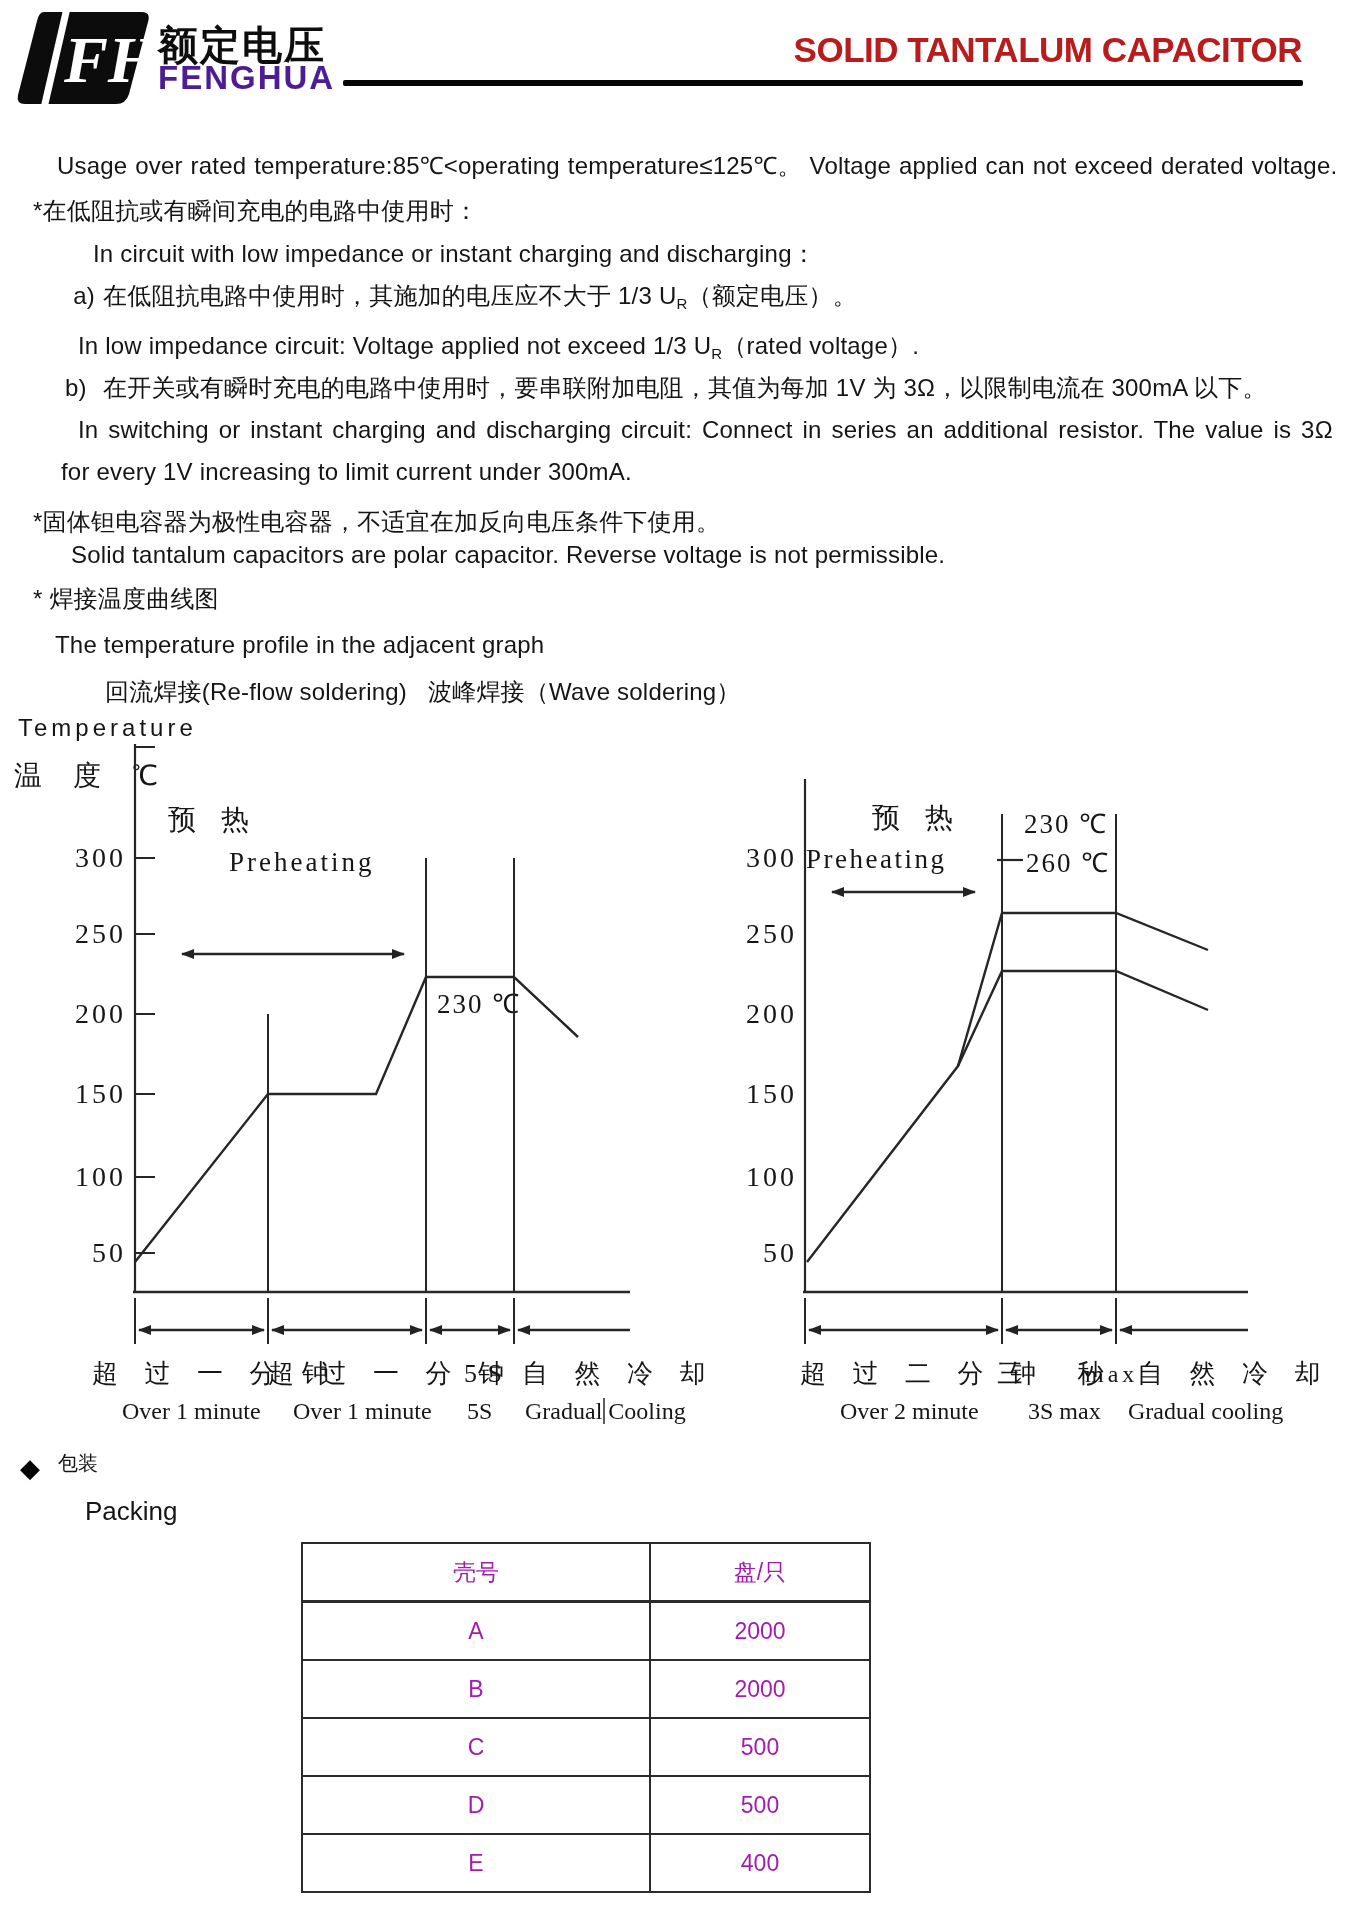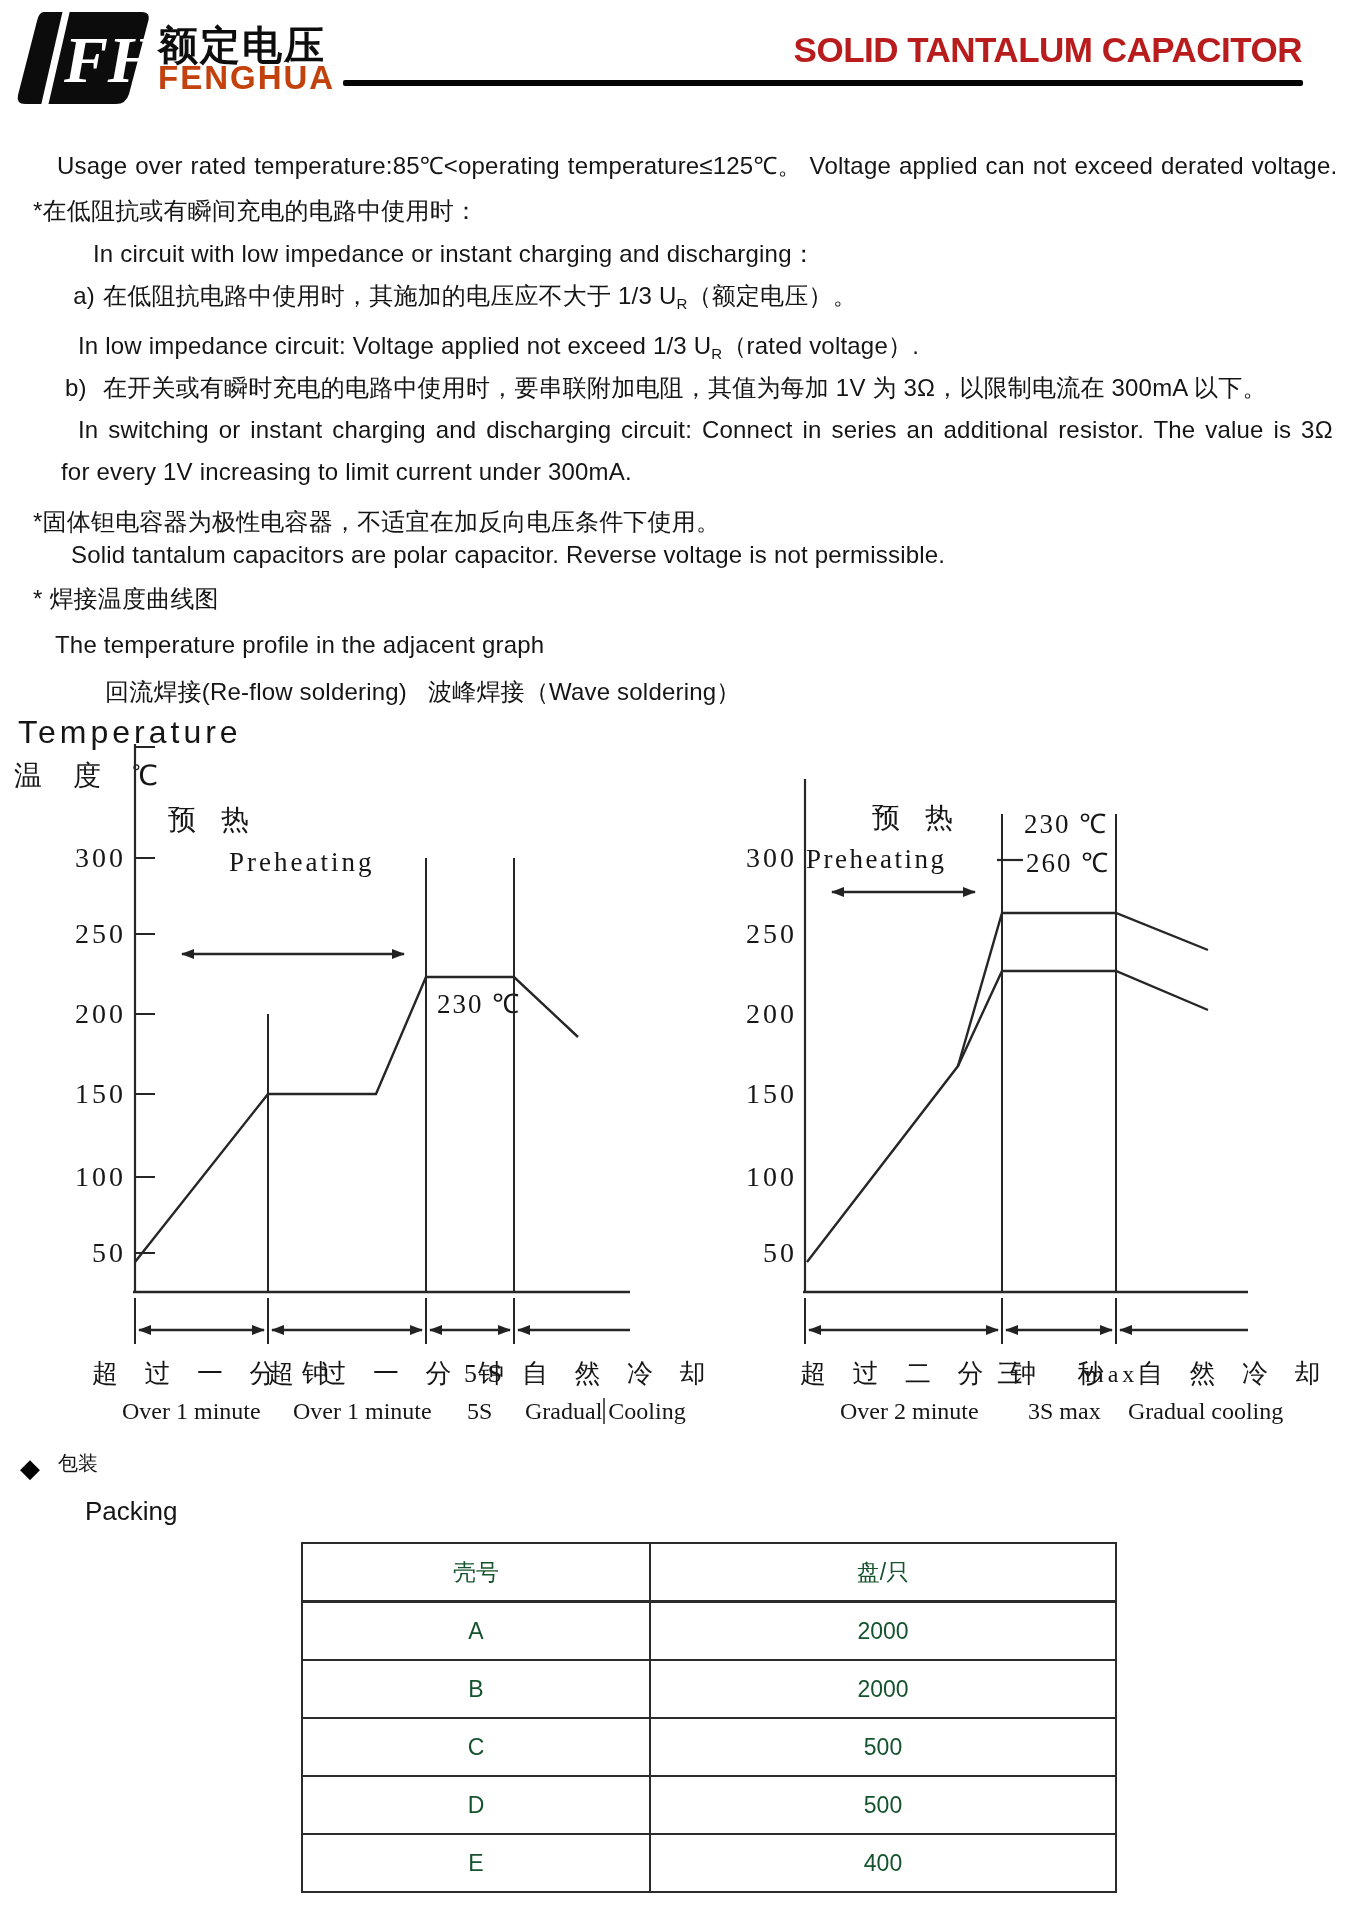--- a/index.html
+++ b/index.html
@@ -5,33 +5,33 @@
   html,body{margin:0;padding:0;background:#e8e8e8;}
   .page{position:relative;width:1372px;height:1922px;background:#ffffff;margin:0 auto;
         font-family:"Liberation Sans",sans-serif;color:#151515;overflow:hidden;}
   .abs{position:absolute;white-space:nowrap;}
   .bl{font-size:24px;letter-spacing:0.2px;}
   .zh{font-weight:500;}
   .marker{display:inline-block;width:38px;}
   sub.r{font-size:15px;vertical-align:-5px;}
   
   .brand-zh{font-size:40px;font-weight:900;letter-spacing:2px;color:#0d0d0d;}
-  .brand-en{font-size:33px;font-weight:700;letter-spacing:2px;color:#c2410c;}
+  .brand-en{font-size:33px;font-weight:700;letter-spacing:2px;color:#4c1d95;}
   .reg{font-size:15px;color:#0d0d0d;}
   .doc-title{font-size:35px;font-weight:700;letter-spacing:-0.5px;color:#b91c1c;}
   .rule{position:absolute;left:343px;top:80px;width:960px;height:6px;background:#050505;border-radius:2px;}
   
   .gser{font-family:"Liberation Serif",serif;fill:#161616;}
   svg .stroke{stroke:#262626;fill:none;}
   
   .pack-head-zh{font-size:20px;}
   .pack-head-en{font-size:26px;}
   .diamond{font-size:26px;color:#000;}
-  table.pack{position:absolute;left:301px;top:1542px;width:816px;border-collapse:collapse;
-             table-layout:fixed;font-size:23px;color:#14532d;}
+  table.pack{position:absolute;left:301px;top:1542px;width:570px;border-collapse:collapse;
+             table-layout:fixed;font-size:23px;color:#a21caf;}
   table.pack th,table.pack td{border:2px solid #2b2b2b;text-align:center;vertical-align:middle;
              height:56px;font-weight:400;padding:0;}
   table.pack thead th{border-bottom:3px solid #2b2b2b;}
 </style>
 </head>
 <body>
 
 <div class="page">
 
   <div>
@@ -66,21 +66,21 @@
     <div class="abs bl" style="left:61px;top:458px;">for every 1V increasing to limit current under 300mA.</div>
 
     <div class="abs bl zh" style="left:33px;top:472px;margin-top:34px;">*固体钽电容器为极性电容器，不适宜在加反向电压条件下使用。</div>
     <div class="abs bl" style="left:71px;top:541px;">Solid tantalum capacitors are polar capacitor. Reverse voltage is not permissible.</div>
     <div class="abs bl zh" style="left:33px;top:583px;">* 焊接温度曲线图</div>
     <div class="abs bl" style="left:55px;top:631px;">The temperature profile in the adjacent graph</div>
     <div class="abs bl zh" style="left:105px;top:676px;">回流焊接(Re-flow soldering)</div>
     <div class="abs bl zh" style="left:428px;top:676px;">波峰焊接（Wave soldering）</div>
   </div>
 
-  <div class="abs" style="left:18px;top:714px;font-size:32px;letter-spacing:4px;">Temperature</div>
+  <div class="abs" style="left:18px;top:714px;font-size:24px;letter-spacing:4px;">Temperature</div>
 
   <svg class="abs" style="left:0;top:700px;" width="1372" height="740" viewBox="0 700 1372 740">
     <defs>
       <marker id="ah" markerWidth="16" markerHeight="12" refX="12" refY="5" orient="auto-start-reverse" markerUnits="userSpaceOnUse">
         <path d="M0,0 L13,5 L0,10 Z" fill="#222"></path>
       </marker>
     </defs>
 
     <g>
       <text x="14" y="785" class="gser" font-size="28" letter-spacing="12">温 度 ℃</text>

